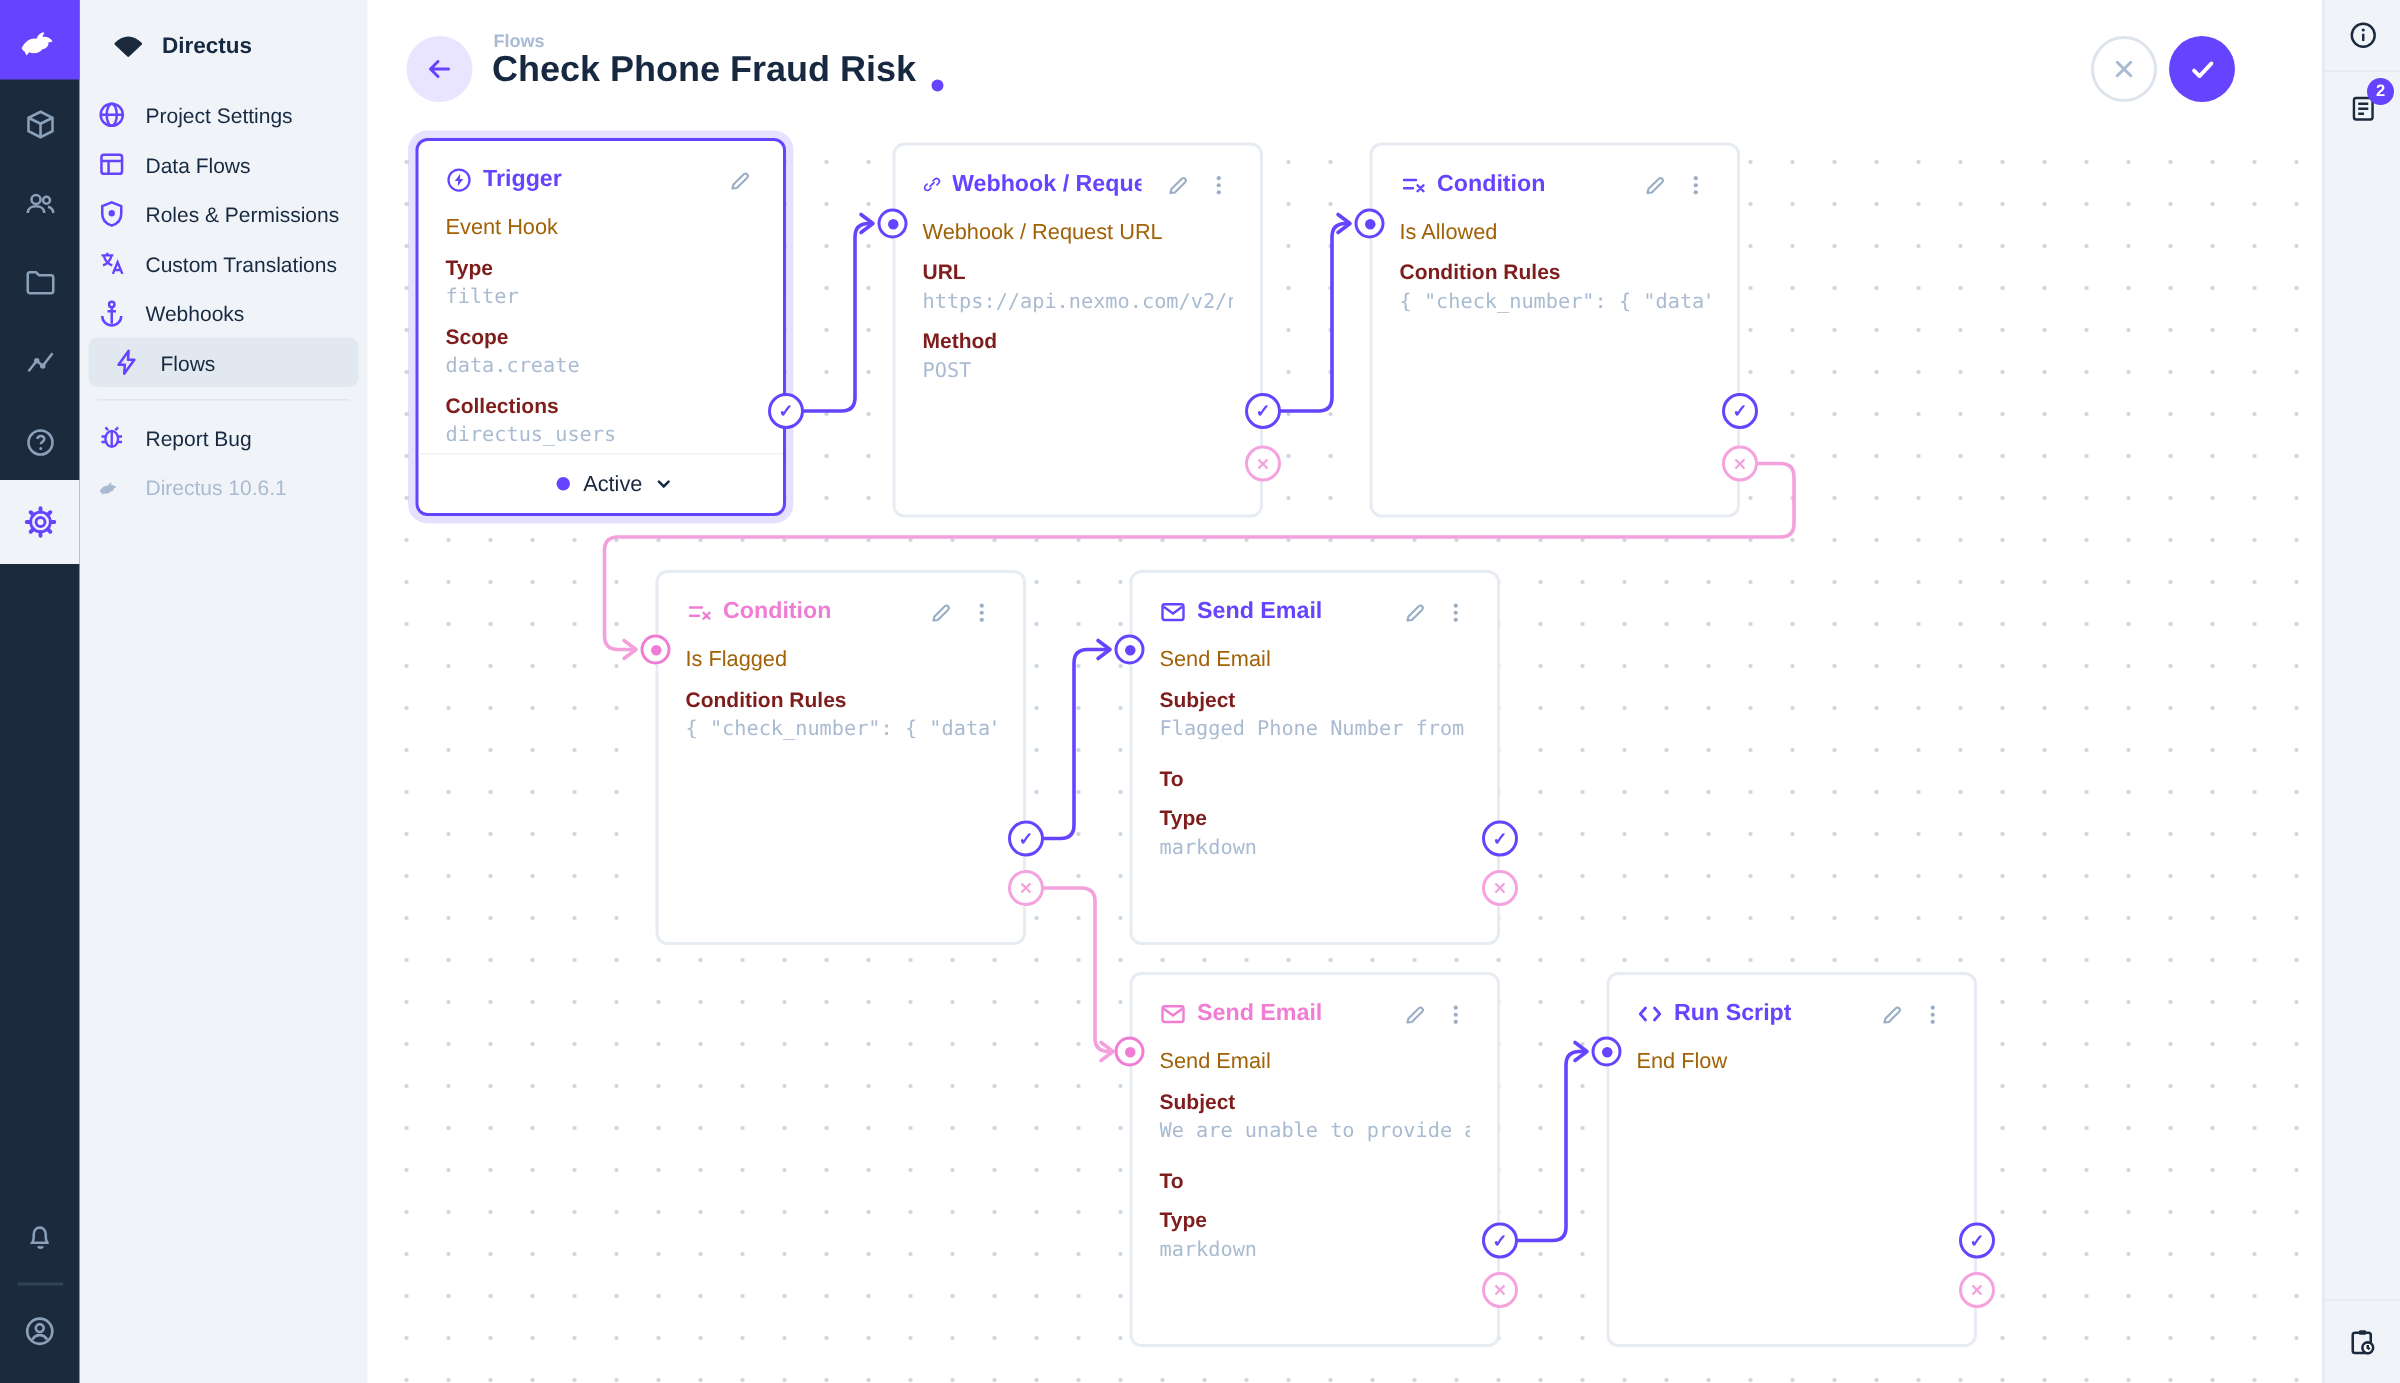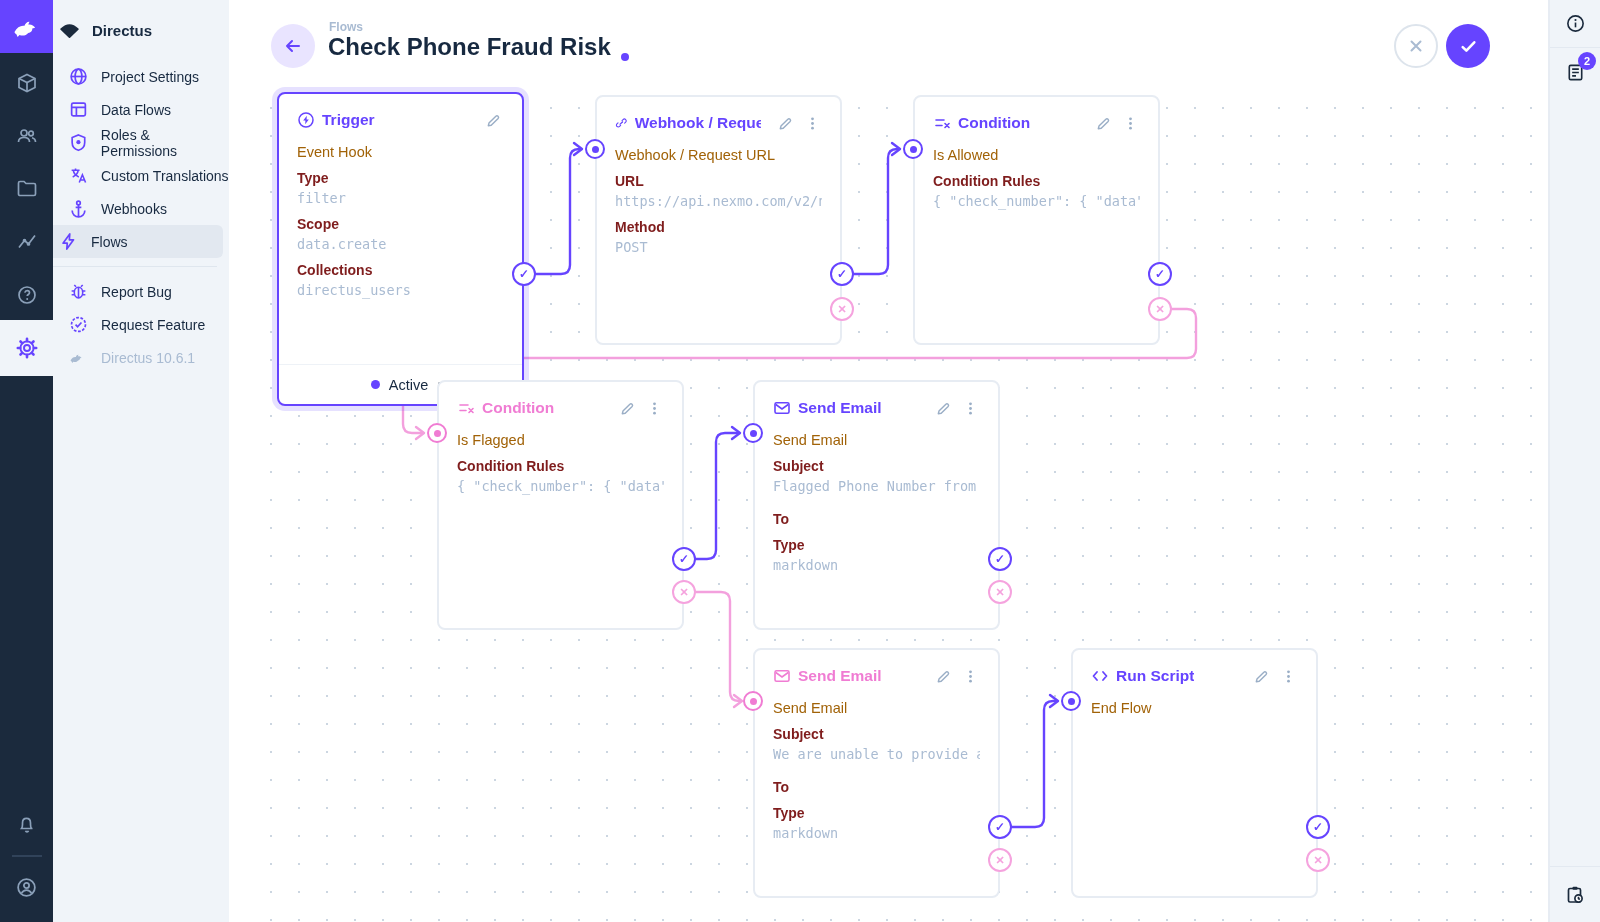--- a/index.html
+++ b/index.html
@@ -8,24 +8,24 @@
 
   
   .module-bar { position:absolute; left:0; top:0; width:53px; height:922px; background:#1b2a3d; z-index:30; }
   .module-logo { width:53px; height:53px; background:#6644ff; display:flex; align-items:center; justify-content:center; cursor:pointer; }
   .mod-btn { width:53px; height:53px; display:flex; align-items:center; justify-content:center; cursor:pointer; }
   .mod-settings-band { position:absolute; left:0; top:320px; width:53px; height:56px; background:#f0f4f9; display:flex; align-items:center; justify-content:center; cursor:pointer; }
   .mod-bottom { position:absolute; bottom:0; left:0; width:53px; }
   .mod-divider { width:30px; height:2px; background:#31435a; margin:4px auto; }
 
   
-  .sidebar { position:absolute; left:37px; top:0; width:192px; height:922px; background:#f0f4f9; z-index:25; }
+  .sidebar { position:absolute; left:53px; top:0; width:192px; height:922px; background:#f0f4f9; z-index:25; }
   .sidebar-head { height:60px; display:flex; align-items:center; gap:12px; padding-left:22px; }
   .sidebar-head .name { font-size:15px; font-weight:700; }
-  .nav-item { height:33px; display:flex; align-items:center; gap:13px; padding-left:32px; font-size:14px; font-weight:500; cursor:pointer; color:#172940; }
+  .nav-item { height:33px; display:flex; align-items:center; gap:13px; padding-left:12px; font-size:14px; font-weight:500; cursor:pointer; color:#172940; }
   .nav-item.active { background:#e2e8f0; border-radius:6px; margin:0 6px; padding-left:16px; }
   .nav-divider { height:1px; background:#dfe6ee; margin:8px 12px; }
   .nav-item.version { color:#a9bbd2; cursor:default; }
 
   
   .page-header { position:absolute; left:245px; top:0; width:1303px; height:86px; background:#fff; z-index:20; }
   .back-btn { position:absolute; left:26px; top:24px; width:44px; height:44px; border-radius:50%; background:#e9e4ff; display:flex; align-items:center; justify-content:center; cursor:pointer; }
   .crumb { position:absolute; left:84px; top:20px; font-size:12px; font-weight:600; color:#a9bbd2; }
   .page-title { position:absolute; left:83px; top:33px; font-size:24px; font-weight:800; color:#172940; display:flex; align-items:flex-end; gap:10px; }
   .title-dot { width:8px; height:8px; border-radius:50%; background:#6644ff; margin-top:4px; }
@@ -217,27 +217,20 @@
 
   <div class="nav-divider"></div>
 
   <div class="nav-item">
     <svg width="19" height="19" viewBox="0 0 18 18" fill="none" stroke="#6644ff" stroke-width="1.5">
         <ellipse cx="9" cy="10" rx="4" ry="5"></ellipse>
         <path d="M9 5v10M5 2.8l1.7 1.7M13 2.8l-1.7 1.7M2.5 8.5H5M2.5 12h2.7M15.5 8.5H13M15.5 12h-2.7"></path>
       </svg>
     <span>Report Bug</span>
   </div>
-  <div class="nav-item">
-    <svg width="19" height="19" viewBox="0 0 18 18" fill="none" stroke="#6644ff" stroke-width="1.6">
-        <circle cx="9" cy="9" r="6.6" stroke-dasharray="2.6 1.5"></circle>
-        <path d="M6.2 9.2l1.9 1.9 3.7-4"></path>
-      </svg>
-    <span>Request Feature</span>
-  </div>
   <div class="nav-item version">
     <svg width="19" height="15" viewBox="0 0 24 18">
         <path fill="#a9bbd2" d="M2 12.5c1.7-3.3 4.2-4.6 6.7-4.2.4-1.7 2.1-2.9 3.3-2.7l-.8 1.9c2.1-.3 3.8.6 4.6 2.1l-1.9.5c.2 1.5-1 2.8-2.7 3-1.2 1.7-3.7 2.2-5.8 1.3l-1.3 1.4-.8-1.8c-.7-.3-1.3-1-1.3-1.5Z"></path>
       </svg>
     <span>Directus 10.6.1</span>
   </div>
 </div>
 
 <div class="page-header">
   <div class="back-btn">
@@ -282,21 +275,21 @@
   <div class="bottom-cell">
     <svg width="22" height="22" viewBox="0 0 22 22" fill="none" stroke="#1b2a3d" stroke-width="1.7">
         <rect x="4.5" y="4.5" width="12" height="13.5" rx="1.5"></rect>
         <rect x="8.5" y="2.8" width="5" height="3" rx="1" fill="#1b2a3d" stroke="none"></rect>
         <circle cx="14.5" cy="14.5" r="3.6" fill="#fff"></circle>
         <path d="M14.5 12.7v1.8l1.3 1"></path>
       </svg>
   </div>
 </div>
 
-<div class="node trigger-node" style="left:277px; top:92px; height:314px;">
+<div class="node trigger-node" style="left:277px; top:92px; height:252px;">
   <div class="node-head">
     <svg width="18" height="18" viewBox="0 0 18 18" fill="none" stroke="#6644ff" stroke-width="1.5">
         <circle cx="9" cy="9" r="7"></circle>
         <path fill="#6644ff" stroke="none" d="M9.8 4.8 6.2 9.6h2.2L8.2 13.2 11.8 8.4H9.6Z"></path>
       </svg>
     <span class="node-title">Trigger</span>
     <span class="head-spacer"></span>
     <button class="icon-btn">
       <svg width="17" height="17" viewBox="0 0 18 18" fill="none" stroke="#9aaec6" stroke-width="1.5" stroke-linejoin="round">
           <path d="M3.5 14.5l.7-2.8L11.5 4.4a1.7 1.7 0 0 1 2.4 2.4L6.6 14.1Z"></path>

